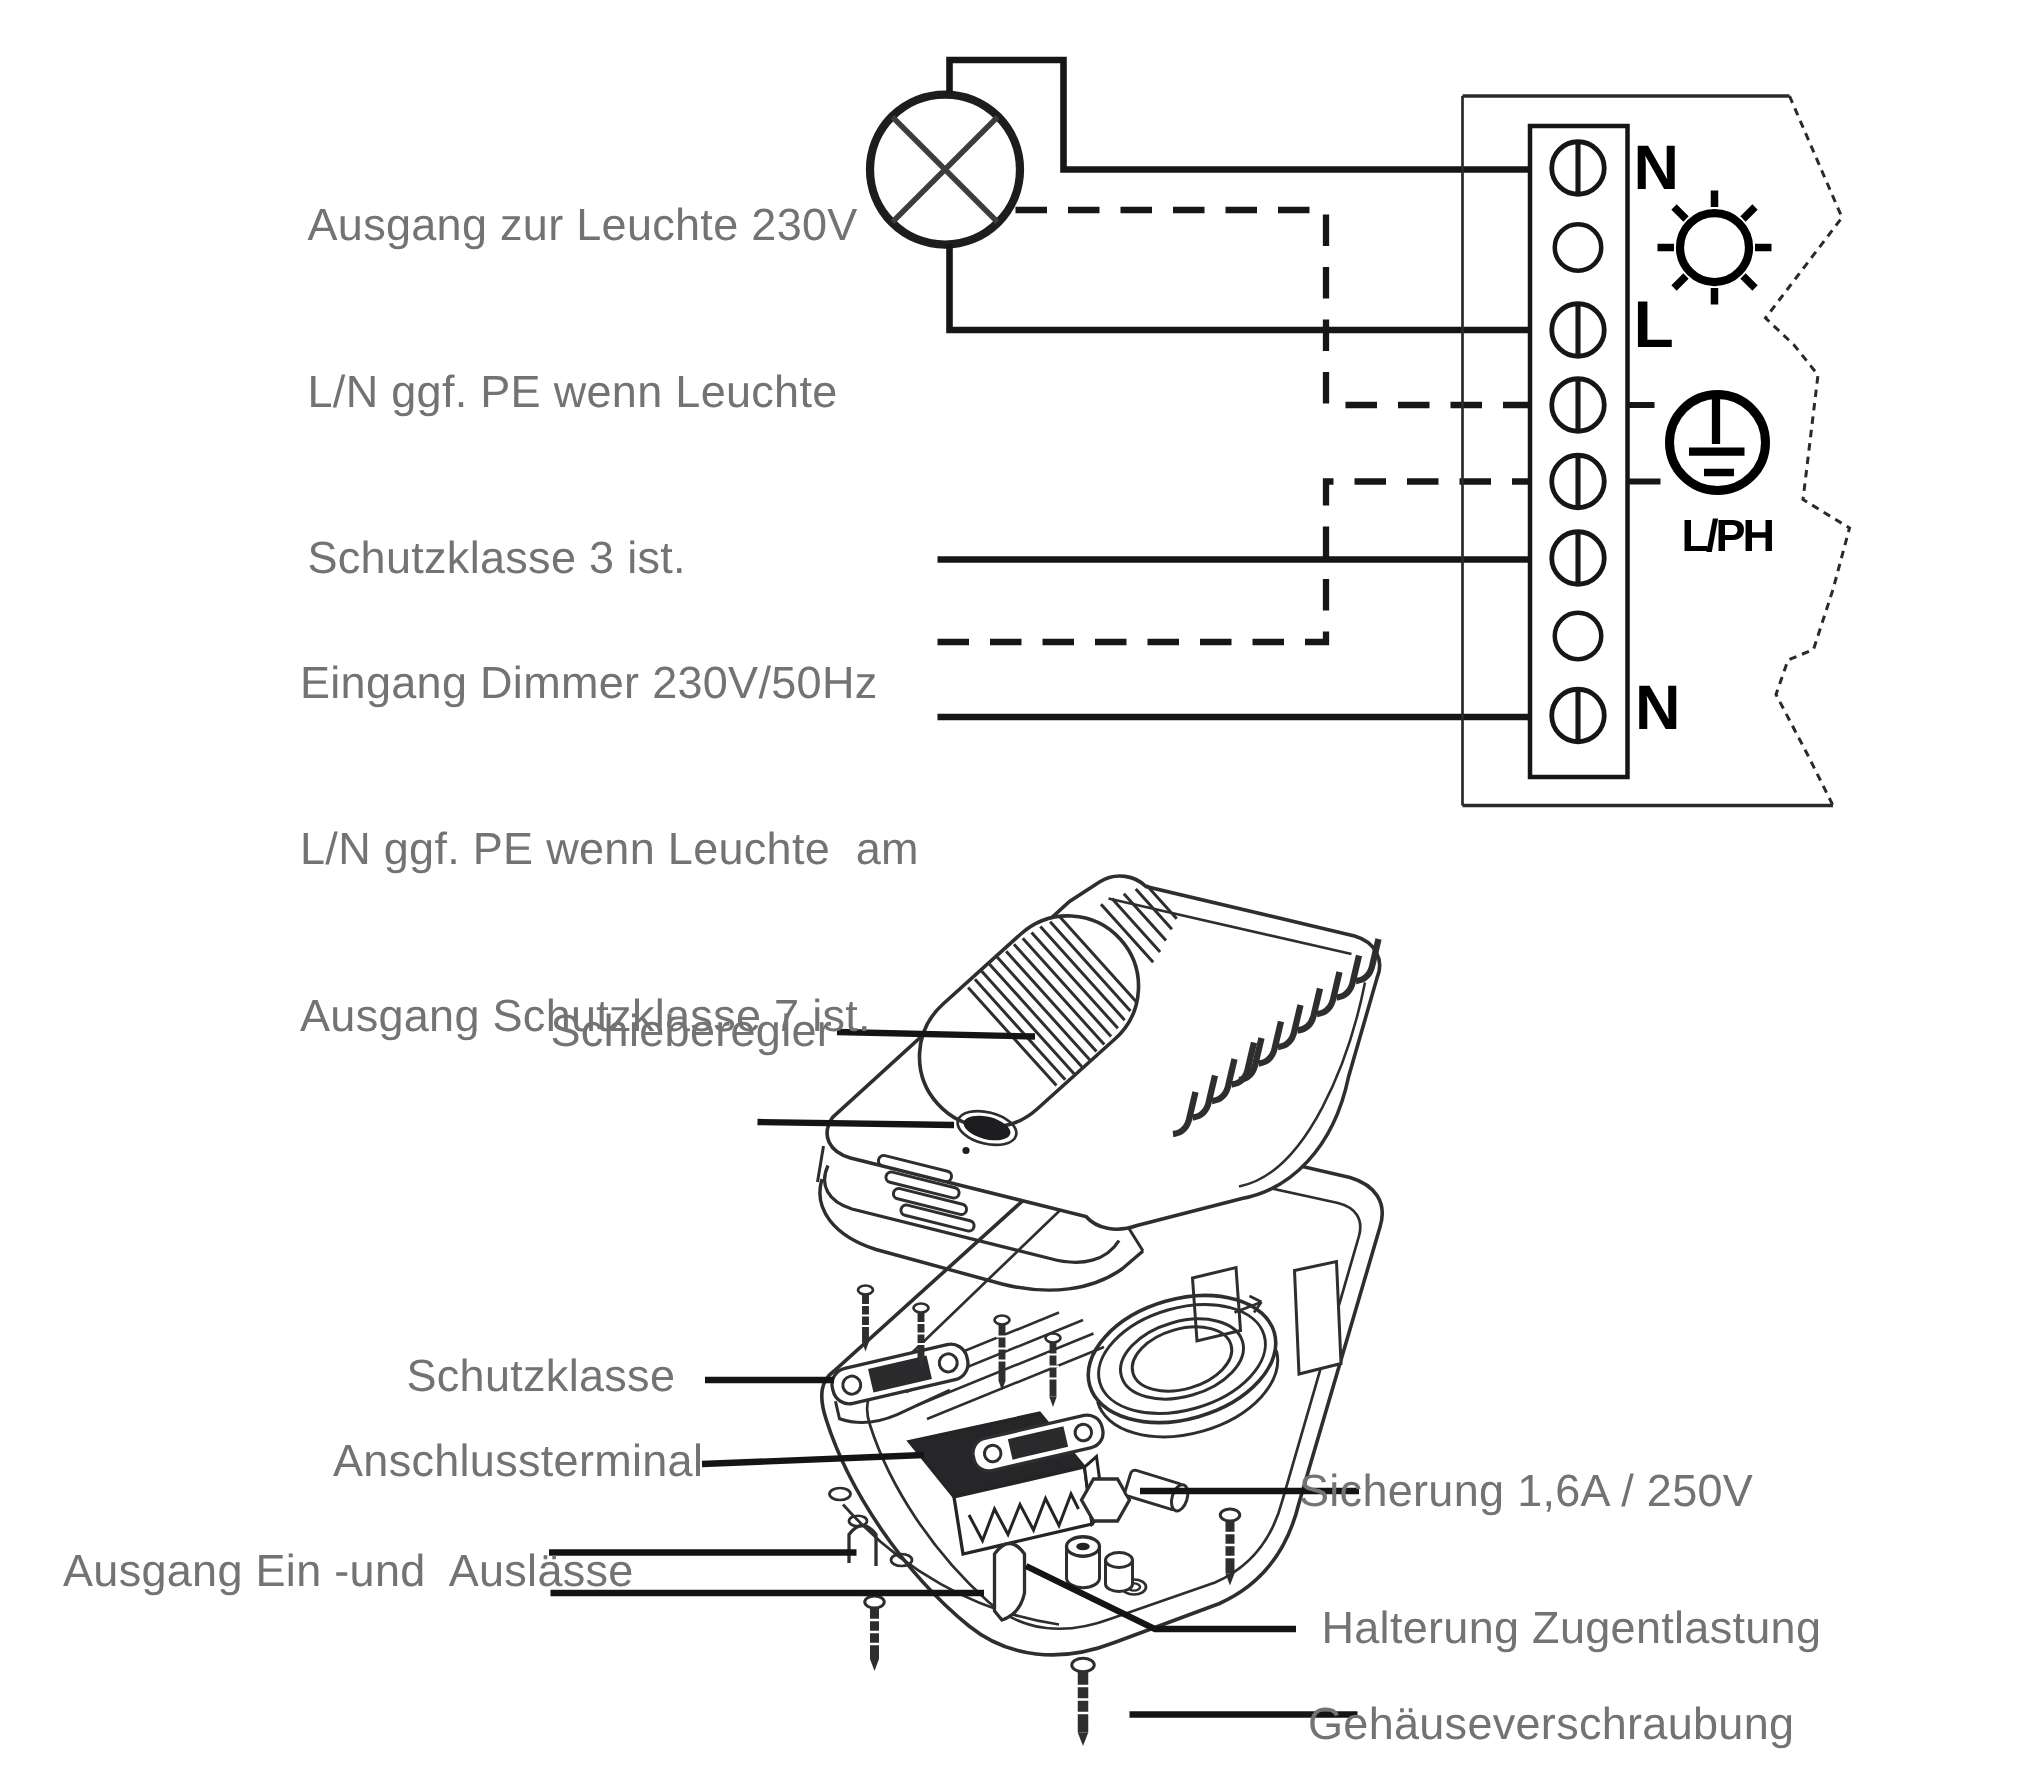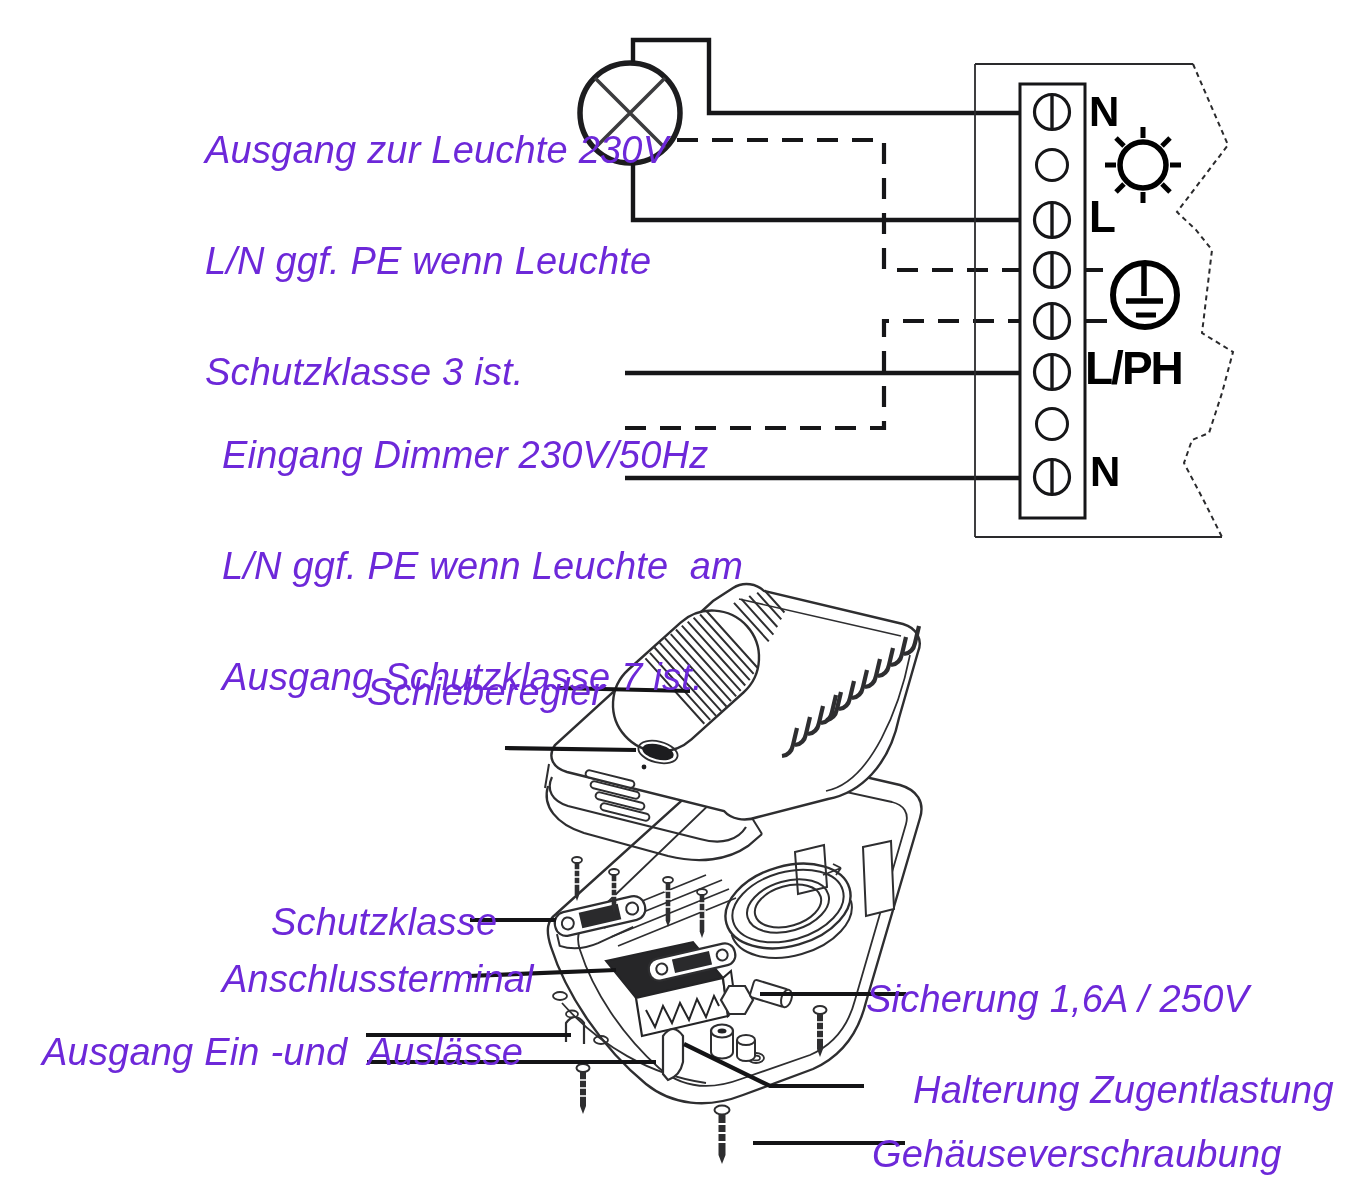--- a/index.html
+++ b/index.html
@@ -6,25 +6,24 @@
   .canvas{
     position:relative;
     width:1358px;height:1192px;
     background:#ffffff;
     font-family:"Liberation Sans", sans-serif;
     overflow:hidden;
   }
   .art{position:absolute;left:0;top:0;}
   .label{
     position:absolute;
-    font-size:38px;
-    color:#6d28d9;
+    font-size:30px;
+    color:#737373;
     white-space:pre;
     letter-spacing:0.2px;
-    font-style:italic;
   }
   .note{line-height:37px;}
   .terminal-label{
     position:absolute;
     font-weight:bold;
     color:#000;
     white-space:pre;
     letter-spacing:-1px;
   }
 </style>
@@ -325,32 +324,32 @@
       <path d="M 753,1143 L 905,1143"></path>
     </g>
   </svg>
 
   <div class="label note" style="left:205px; top:58px;">
     <div>Ausgang zur Leuchte 230V</div>
     <div>L/N ggf. PE wenn Leuchte</div>
     <div>Schutzklasse 3 ist.</div>
   </div>
 
-  <div class="label note" style="left:222px; top:363px;">
+  <div class="label note" style="left:200px; top:363px;">
     <div>Eingang Dimmer 230V/50Hz</div>
     <div>L/N ggf. PE wenn Leuchte  am</div>
     <div>Ausgang Schutzklasse 7 ist.</div>
   </div>
 
   <div class="terminal-label" style="left:1089px; top:88px; font-size:42px;">N</div>
   <div class="terminal-label" style="left:1089px; top:192px; font-size:44px;">L</div>
-  <div class="terminal-label" style="left:1085px; top:341px; font-size:46px; letter-spacing:-2px;">L/PH</div>
+  <div class="terminal-label" style="left:1085px; top:341px; font-size:30px; letter-spacing:-2px;padding-left:36px;">L/PH</div>
   <div class="terminal-label" style="left:1090px; top:448px; font-size:42px;">N</div>
 
   <div class="label" style="left:367px; top:671px;">Schieberegler</div>
   <div class="label" style="left:271px; top:901px;">Schutzklasse</div>
   <div class="label" style="left:222px; top:958px;">Anschlussterminal</div>
   <div class="label" style="left:42px; top:1031px;">Ausgang Ein -und  Auslässe</div>
   <div class="label" style="left:866px; top:978px;">Sicherung 1,6A / 250V</div>
-  <div class="label" style="left:881px; top:1069px;margin-left:32px;">Halterung Zugentlastung</div>
+  <div class="label" style="left:881px; top:1069px;">Halterung Zugentlastung</div>
   <div class="label" style="left:872px; top:1133px;">Gehäuseverschraubung</div>
 
 </div>
 
 </body></html>

